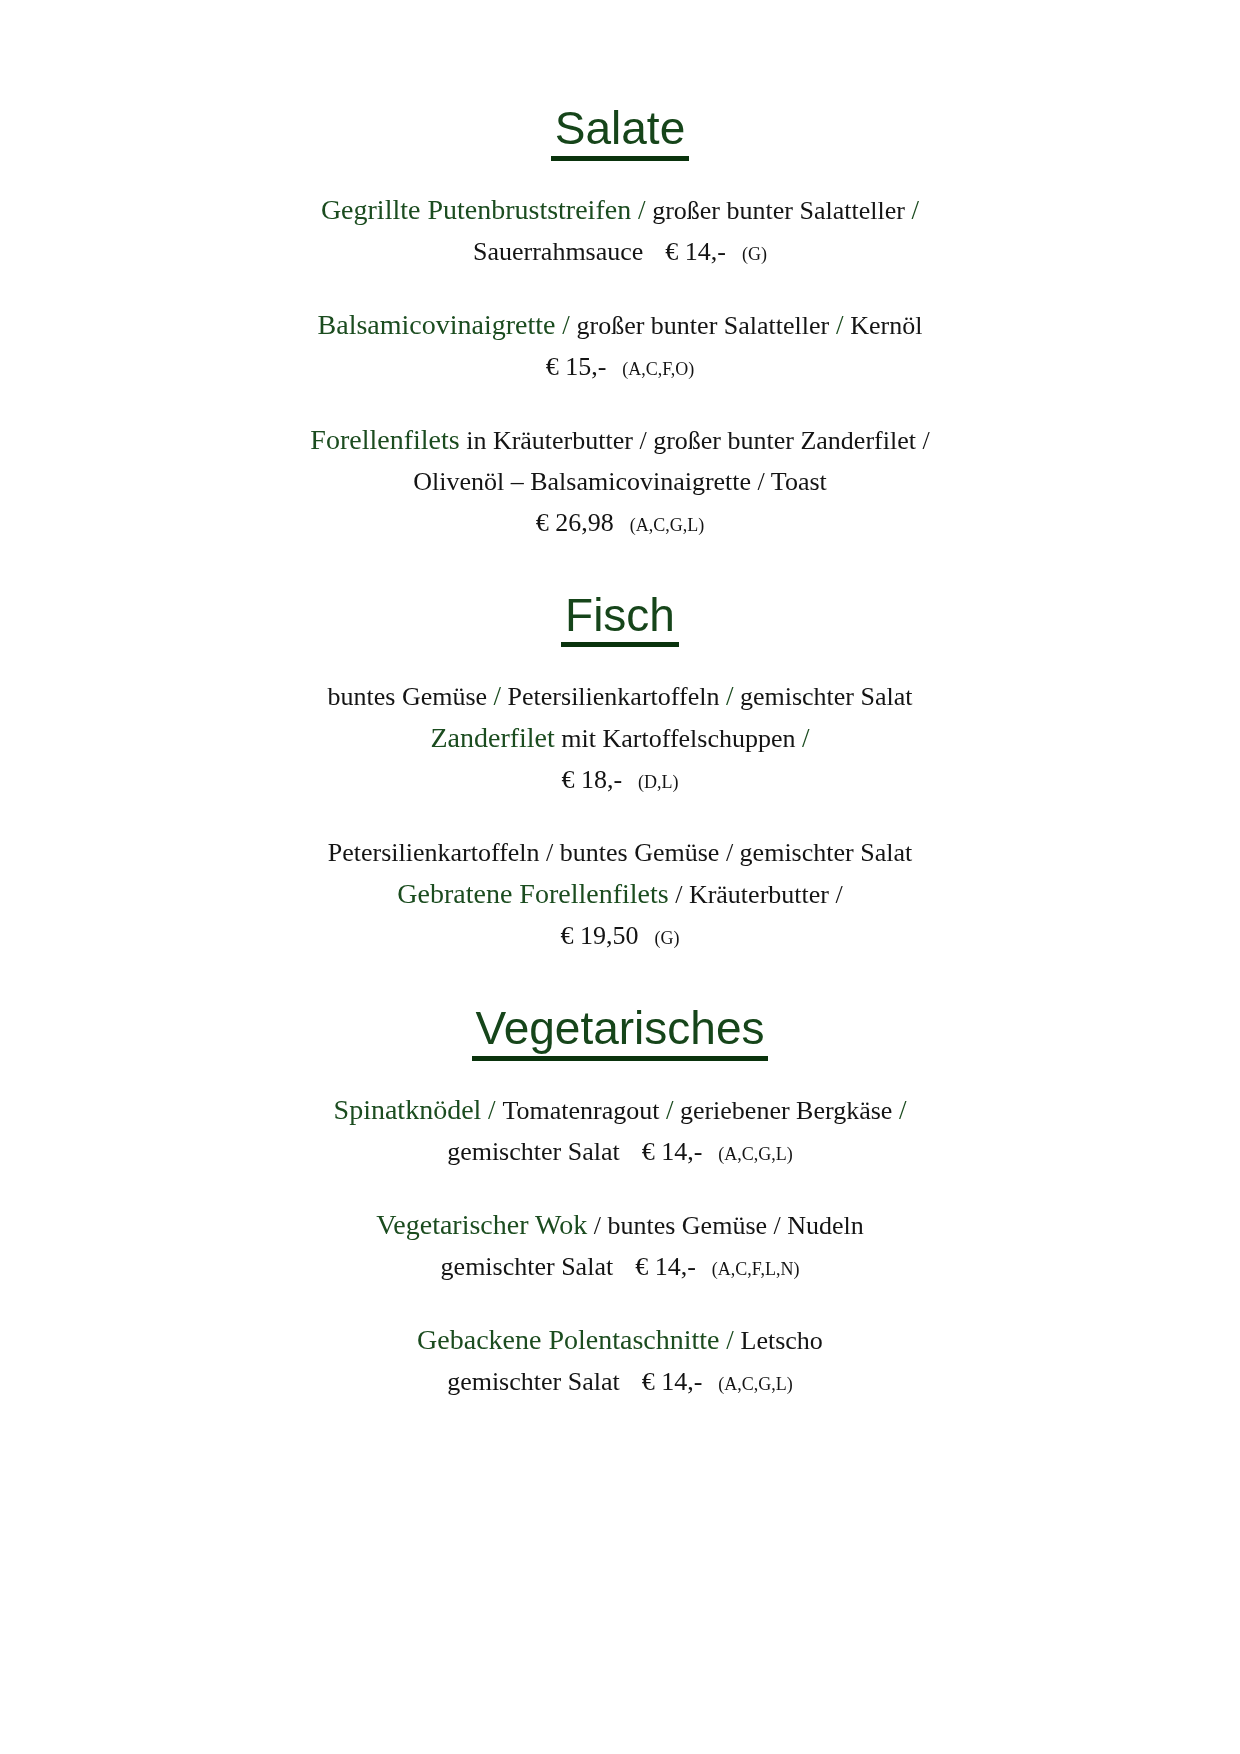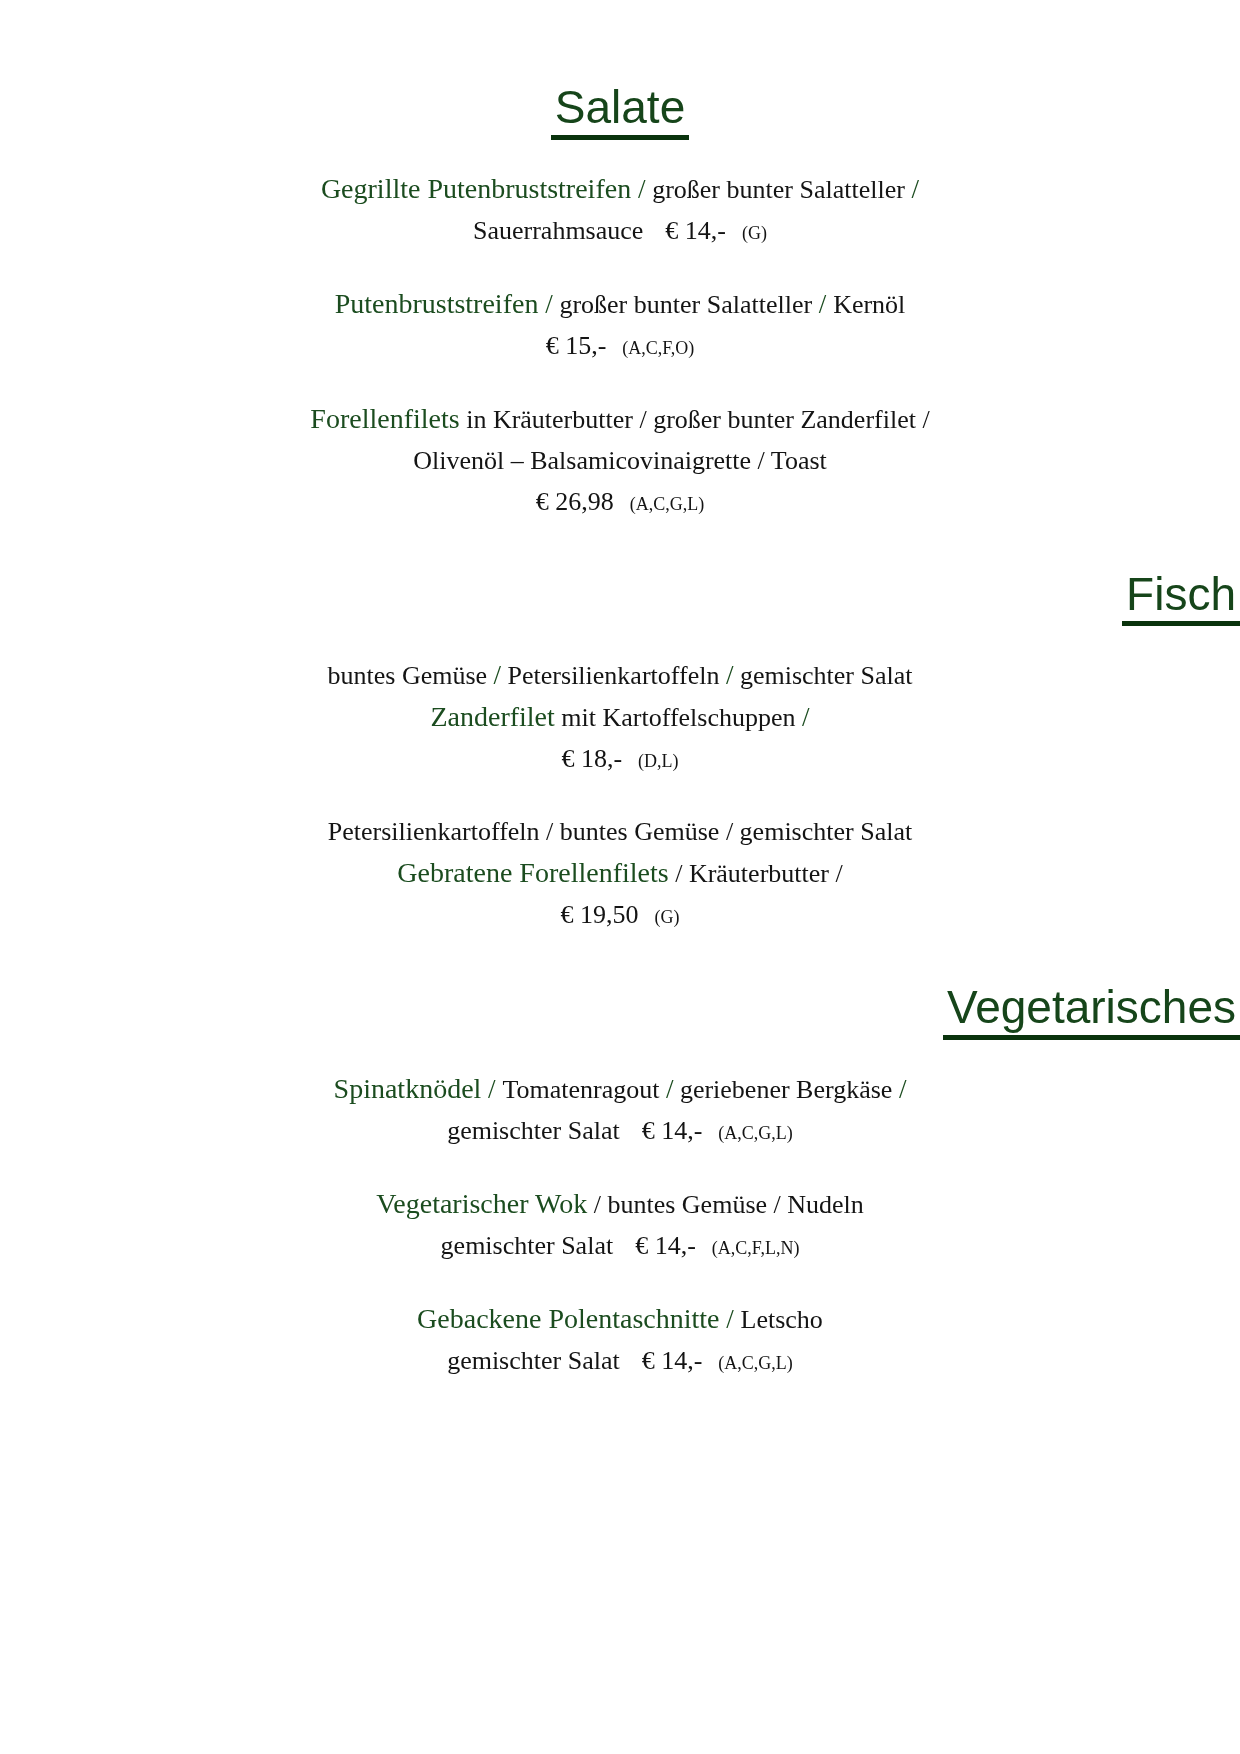--- a/index.html
+++ b/index.html
@@ -10,32 +10,31 @@
   body {
     width: 1240px;
     height: 1754px;
     font-family: "Liberation Sans", sans-serif;
     -webkit-font-smoothing: antialiased;
   }
   .menu-root {
     box-sizing: border-box;
     width: 1240px;
     height: 1635px;
-    padding-top: 83px;
+    padding-top: 104px;
     overflow: hidden;
   }
   .menu-section {
     text-align: center;
   }
   .section-title-row {
     margin: 0 0 30px 0;
   }
   .menu-section + .menu-section .section-title-row {
     margin-top: 46px;
-    text-align: right;
   }
   .section-title {
     display: inline-block;
     font-size: 46px;
     font-weight: 400;
     color: var(--heading-green);
     border-bottom: 5px solid var(--underline-green);
     padding: 0 4px 2px 4px;
     line-height: 1.08;
     margin: 0;
@@ -79,21 +78,21 @@
 <body>
 
 <div class="menu-root" id="menu-root">
     <section class="menu-section">
       <div class="section-title-row"><h2 class="section-title">Salate</h2></div>
       <div class="menu-item">
         <div class="item-line"><span class="seg seg-name">Gegrillte Putenbruststreifen</span><span class="seg seg-sep"> / </span><span class="seg seg-desc">großer bunter Salatteller</span><span class="seg seg-sep"> /</span></div>
         <div class="item-line"><span class="seg seg-desc">Sauerrahmsauce</span><span class="seg seg-price">€ 14,-</span><span class="seg seg-allergen">(G)</span></div>
       </div>
       <div class="menu-item">
-        <div class="item-line"><span class="seg seg-name">Putenbruststreifen</span><span class="seg seg-sep"> / </span><span class="seg seg-desc">großer bunter Salatteller</span><span class="seg seg-sep"> / </span><span class="seg seg-desc">Kernöl</span></div>
+        <div class="item-line"><span class="seg seg-name">Balsamicovinaigrette</span><span class="seg seg-sep"> / </span><span class="seg seg-desc">großer bunter Salatteller</span><span class="seg seg-sep"> / </span><span class="seg seg-desc">Kernöl</span></div>
         <div class="item-line"><span class="seg seg-price">€ 15,-</span><span class="seg seg-allergen">(A,C,F,O)</span></div>
       </div>
       <div class="menu-item">
         <div class="item-line"><span class="seg seg-name">Forellenfilets</span><span class="seg seg-desc"> in Kräuterbutter / großer bunter Zanderfilet /</span></div>
         <div class="item-line"><span class="seg seg-desc">Olivenöl – Balsamicovinaigrette / Toast</span></div>
         <div class="item-line"><span class="seg seg-price">€ 26,98</span><span class="seg seg-allergen">(A,C,G,L)</span></div>
       </div>
     </section>
     <section class="menu-section">
       <div class="section-title-row"><h2 class="section-title">Fisch</h2></div>

